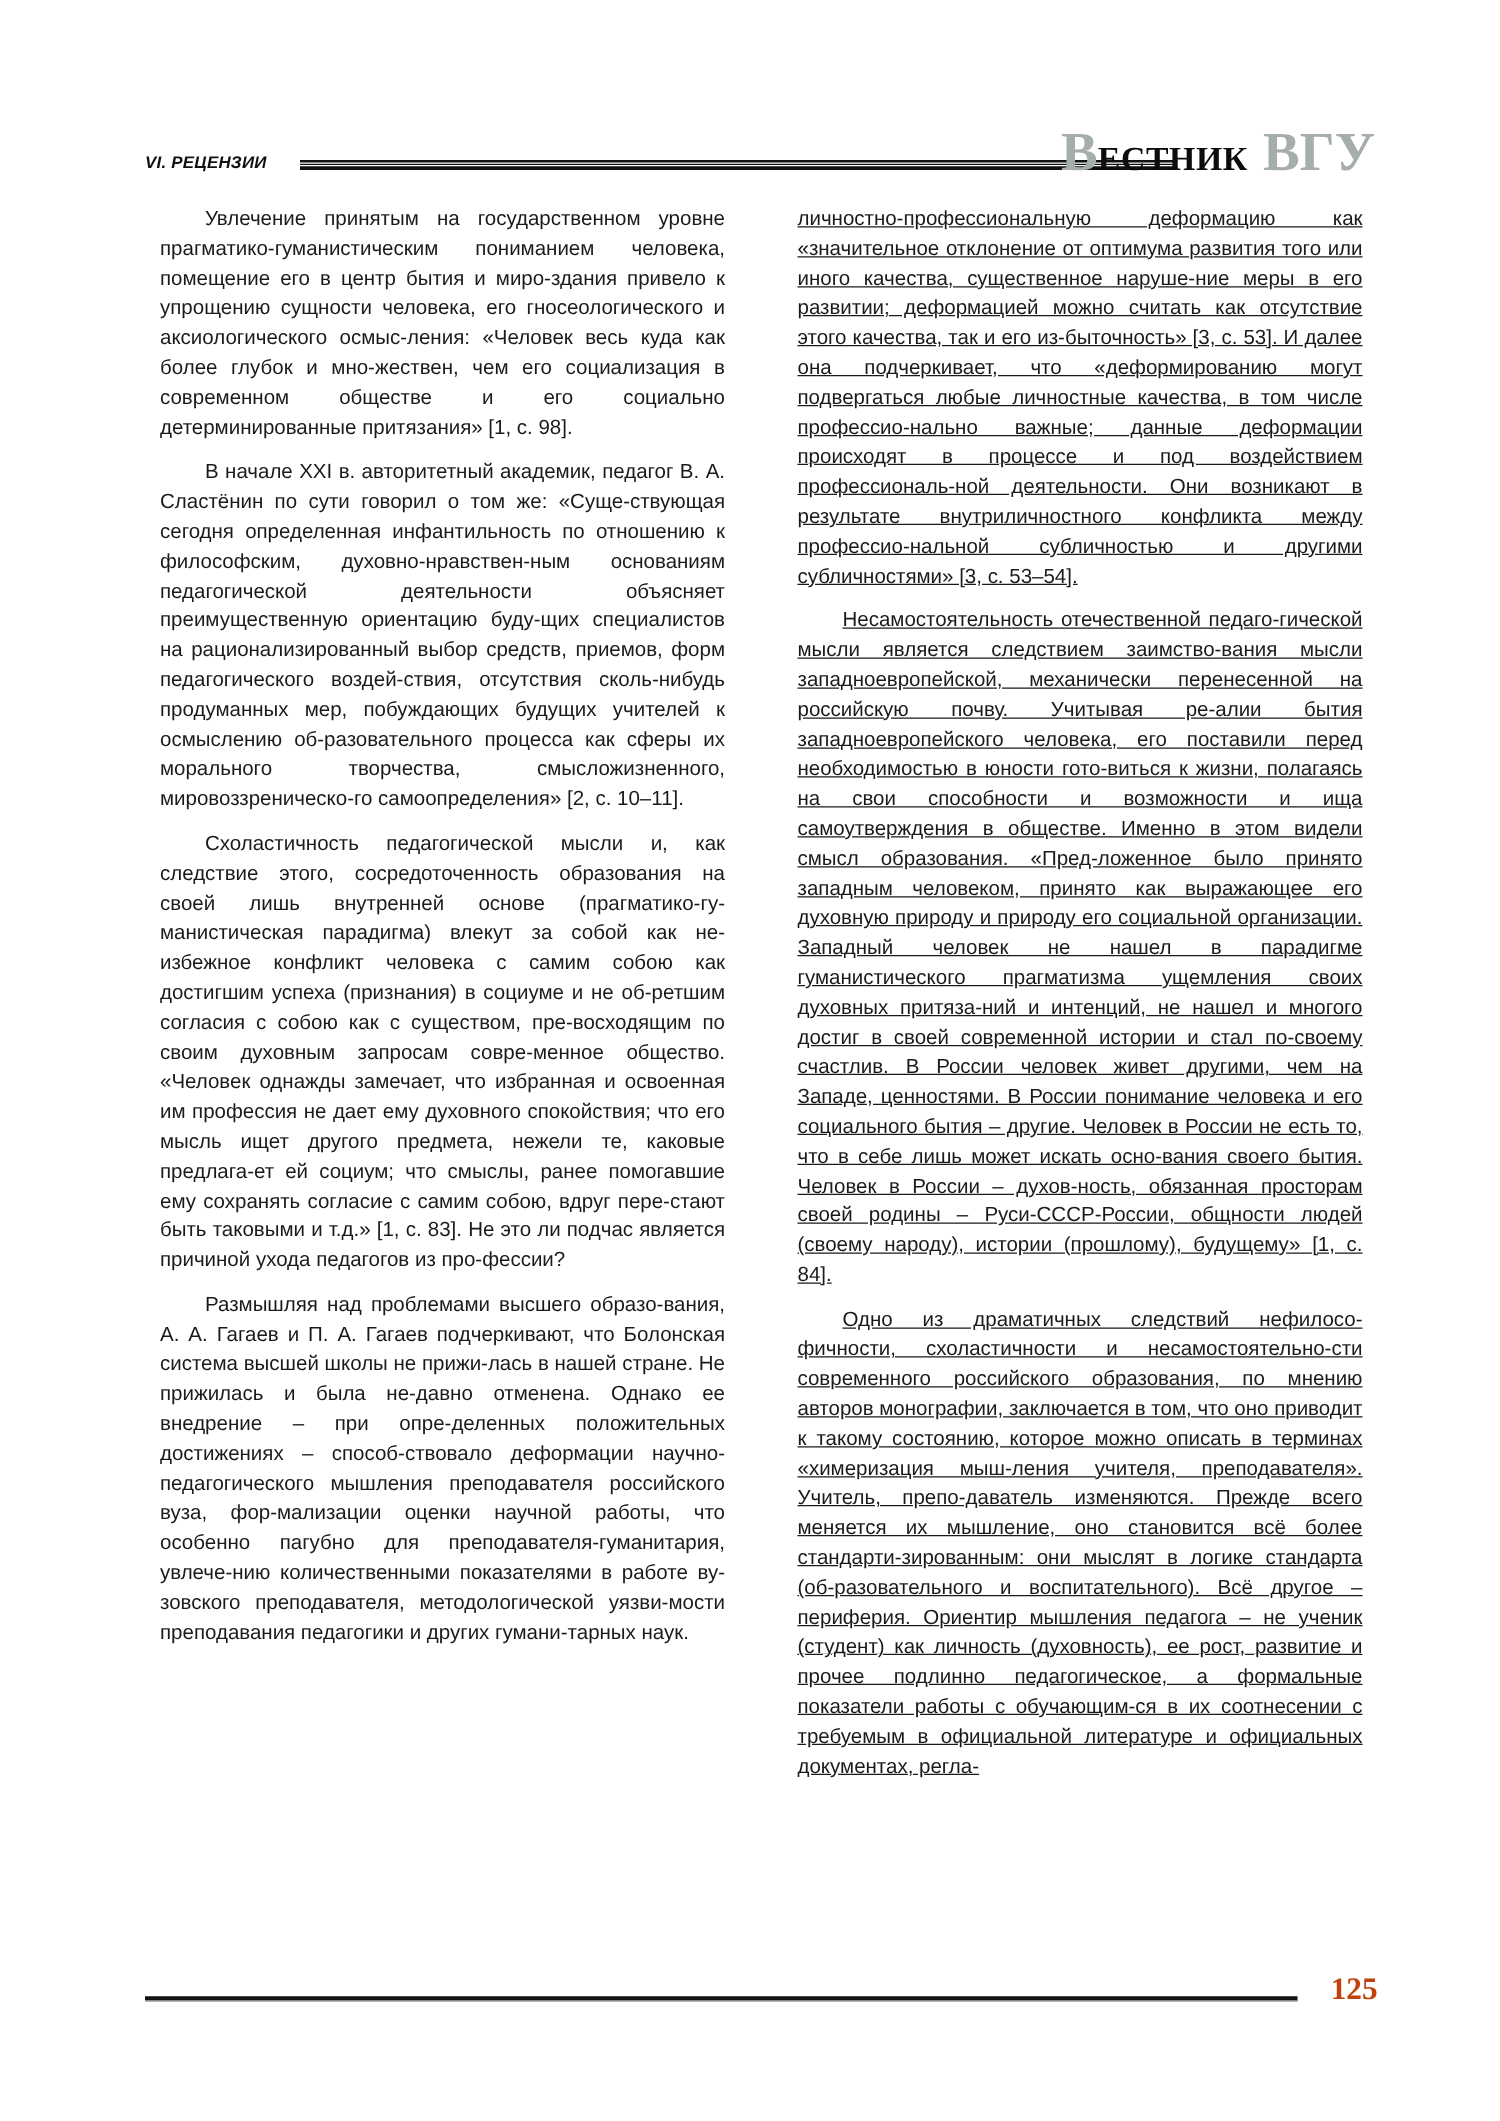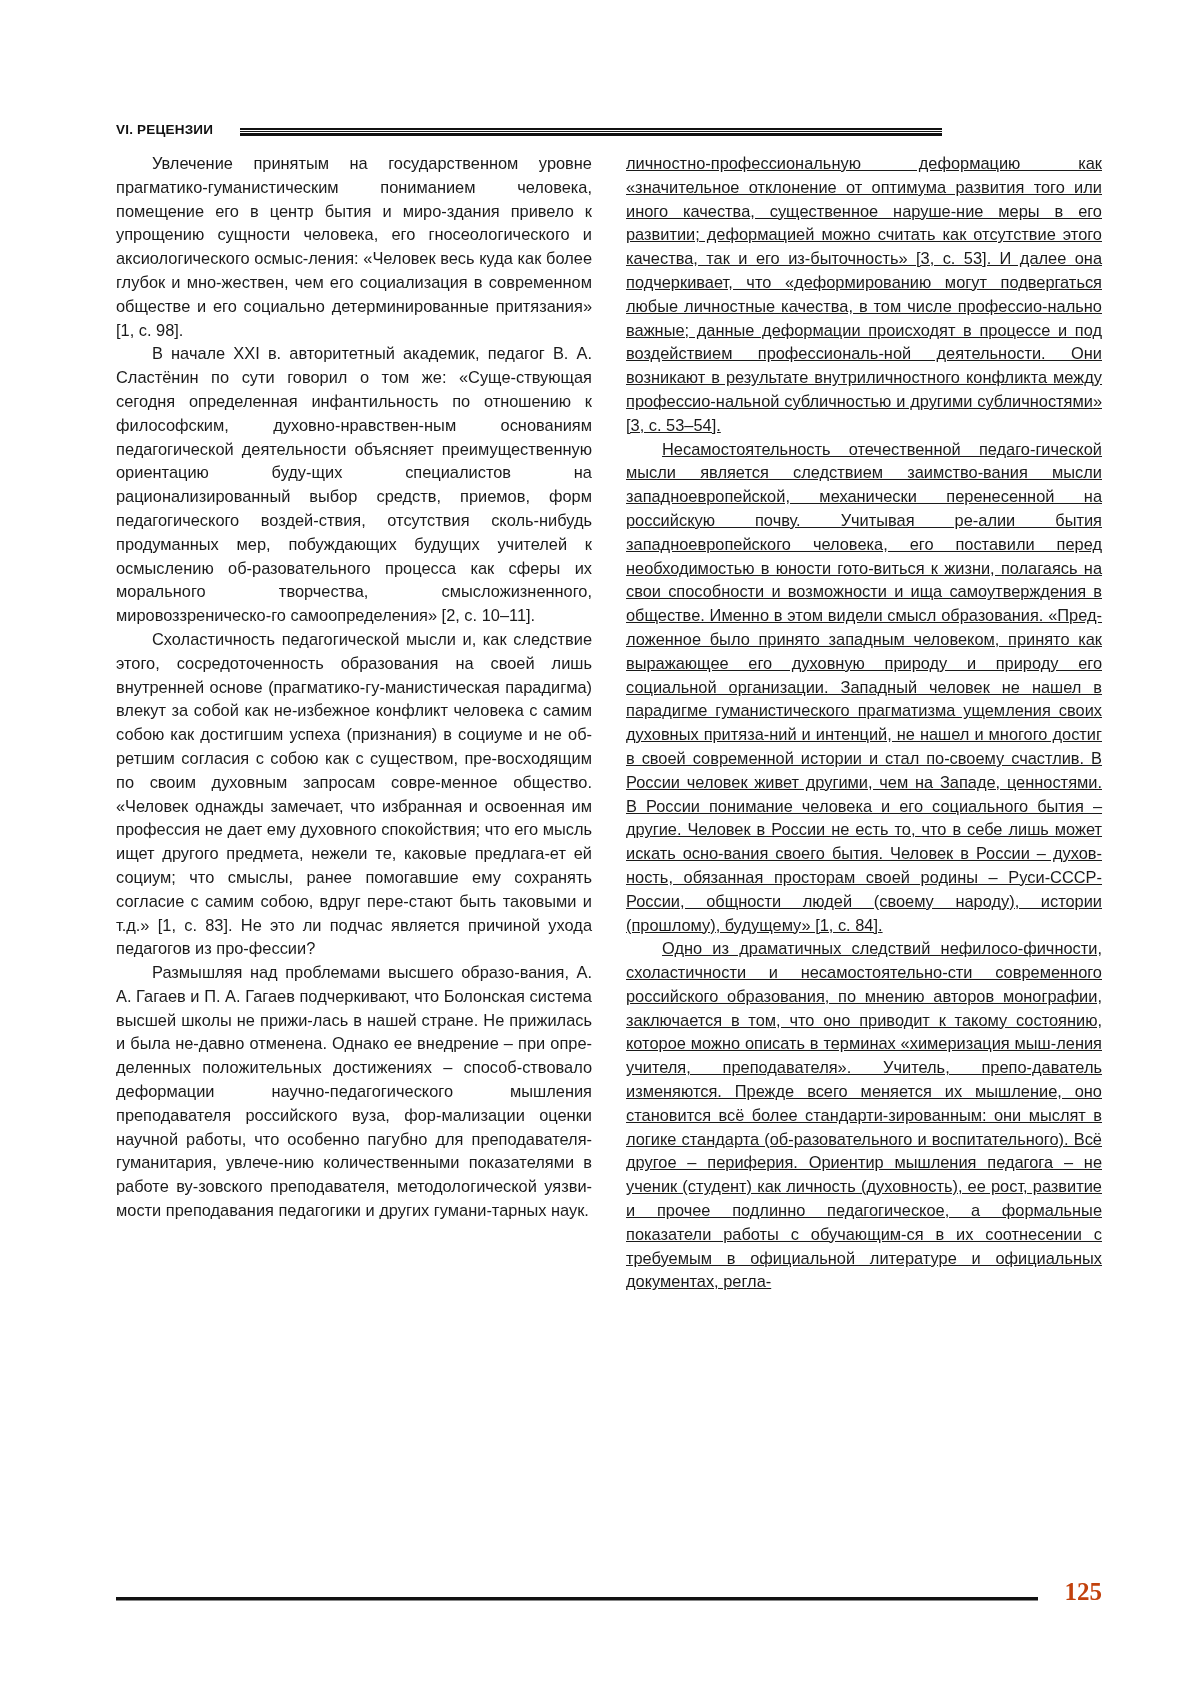--- a/index.html
+++ b/index.html
@@ -2,21 +2,21 @@
 <html><head>
 <meta charset="utf-8">
 <style>
   html, body { margin: 0; padding: 0; background: #ffffff; }
   body { width: 1200px; height: 1697px; position: relative; overflow: hidden; }
 
   .header { position: absolute; left: 116px; top: 100px; width: 984px; height: 46px; }
   .section-label {
     position: absolute; left: 0; top: 22px;
     font-family: "Liberation Sans", sans-serif; font-weight: bold; font-size: 13.5px;
-    color: #111; letter-spacing: 0.2px;
+    color: #111; letter-spacing: 0.2px; font-style: italic;
   }
   .header-rule {
     position: absolute; left: 124px; top: 28px; width: 702px; height: 8px;
     border-top: 2px solid #111; border-bottom: 3px solid #111; box-sizing: border-box;
   }
   .header-rule::after {
     content: ""; position: absolute; left: 0; right: 0; top: 1px; height: 1px; background: #111;
   }
   .logo {
     position: absolute; right: 0; top: 0;
@@ -28,39 +28,42 @@
   .logo .gap { display: inline-block; width: 12px; }
 
   .columns { position: absolute; top: 152px; left: 116px; width: 986px; }
   .col {
     position: absolute; top: 0; width: 476px;
     font-family: "Liberation Sans", sans-serif; font-size: 16.4px; line-height: 23.8px;
     color: #1a1a1a; text-align: justify; hyphens: manual;
   }
   .col.left { left: 0; }
   .col.right { left: 510px; text-decoration: underline; }
-  .col p { margin: 0; text-indent: 36px; }
+  .col p { margin: 12px; text-indent: 36px; }
   .col p.cont { text-indent: 0; }
 
   .footer { position: absolute; left: 116px; top: 1580px; width: 986px; height: 30px; }
   .footer-rule {
     position: absolute; left: 0; top: 17px; width: 922px; height: 3px;
     background: #111; border-bottom: 1px solid #888;
   }
   .page-number {
     position: absolute; right: 0; top: -2px;
     font-family: "Liberation Serif", serif; font-weight: bold; font-size: 25px; color: #c2410c;
   }
 </style>
 </head>
 <body>
 
 <div class="header">
   <span class="section-label">VI. РЕЦЕНЗИИ</span>
   <div class="header-rule"></div>
+  <div class="logo">
+    <span class="big">В</span><span class="small">ЕСТНИК</span><span class="gap"></span><span class="big">ВГУ</span>
+  </div>
 </div>
 
 <div class="columns">
   <div class="col left" id="col-left">
       <p>Увлечение принятым на государственном уровне прагматико-гуманистическим пониманием человека, помещение его в центр бытия и миро-здания привело к упрощению сущности человека, его гносеологического и аксиологического осмыс-ления: «Человек весь куда как более глубок и мно-жествен, чем его социализация в современном обществе и его социально детерминированные притязания» [1, с. 98].</p>
       <p>В начале XXI в. авторитетный академик, педагог В. А. Сластёнин по сути говорил о том же: «Суще-ствующая сегодня определенная инфантильность по отношению к философским, духовно-нравствен-ным основаниям педагогической деятельности объясняет преимущественную ориентацию буду-щих специалистов на рационализированный выбор средств, приемов, форм педагогического воздей-ствия, отсутствия сколь-нибудь продуманных мер, побуждающих будущих учителей к осмыслению об-разовательного процесса как сферы их морального творчества, смысложизненного, мировоззреническо-го самоопределения» [2, с. 10–11].</p>
       <p>Схоластичность педагогической мысли и, как следствие этого, сосредоточенность образования на своей лишь внутренней основе (прагматико-гу-манистическая парадигма) влекут за собой как не-избежное конфликт человека с самим собою как достигшим успеха (признания) в социуме и не об-ретшим согласия с собою как с существом, пре-восходящим по своим духовным запросам совре-менное общество. «Человек однажды замечает, что избранная и освоенная им профессия не дает ему духовного спокойствия; что его мысль ищет другого предмета, нежели те, каковые предлага-ет ей социум; что смыслы, ранее помогавшие ему сохранять согласие с самим собою, вдруг пере-стают быть таковыми и т.д.» [1, с. 83]. Не это ли подчас является причиной ухода педагогов из про-фессии?</p>
       <p>Размышляя над проблемами высшего образо-вания, А. А. Гагаев и П. А. Гагаев подчеркивают, что Болонская система высшей школы не прижи-лась в нашей стране. Не прижилась и была не-давно отменена. Однако ее внедрение – при опре-деленных положительных достижениях – способ-ствовало деформации научно-педагогического мышления преподавателя российского вуза, фор-мализации оценки научной работы, что особенно пагубно для преподавателя-гуманитария, увлече-нию количественными показателями в работе ву-зовского преподавателя, методологической уязви-мости преподавания педагогики и других гумани-тарных наук.</p>
     </div>
   <div class="col right" id="col-right">

